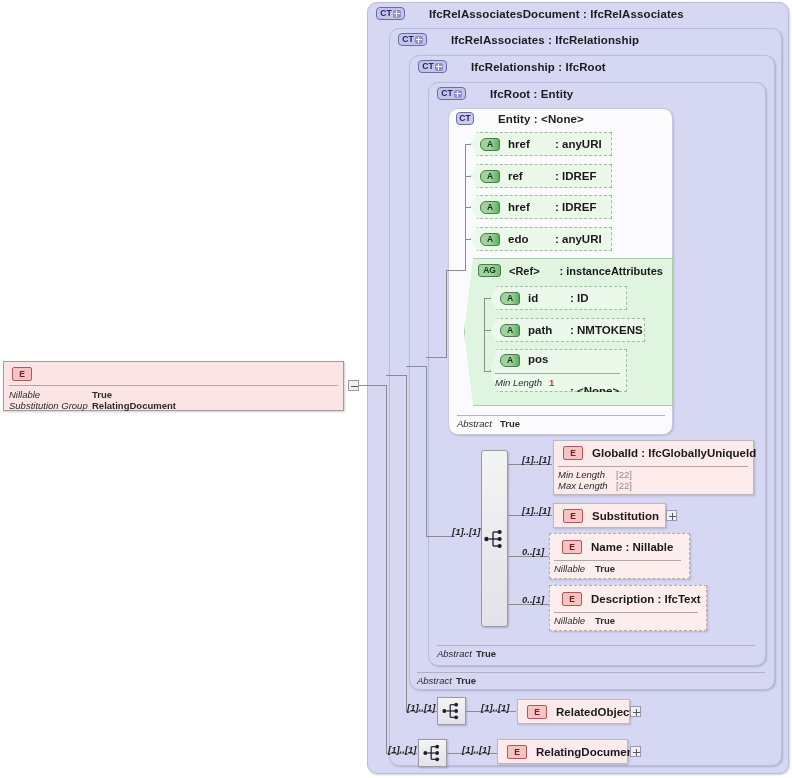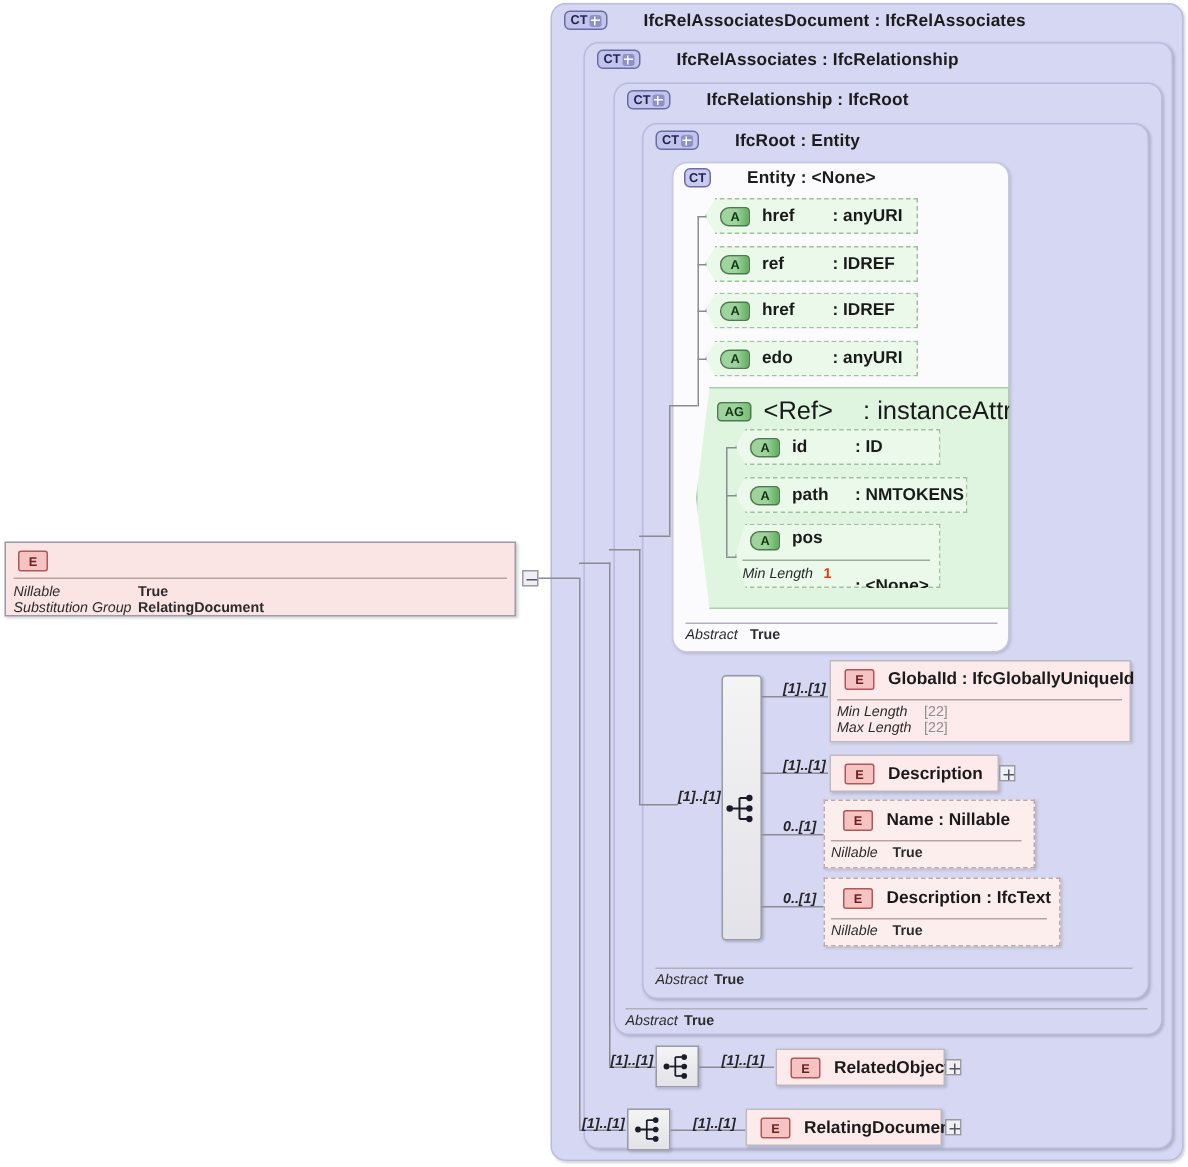--- a/index.html
+++ b/index.html
@@ -86,21 +86,21 @@
     clip-path:polygon(9px 0,100% 0,100% 100%,9px 100%,0 50%);
   }
   .ag-head{position:absolute;left:13px;top:5px;display:flex;align-items:center;white-space:nowrap;}
   .ag-badge{
     width:23px;height:13px;box-sizing:border-box;
     border:1px solid #4d7a4d;border-radius:3px;
     background:linear-gradient(to right,#9ed39e 55%,#74bd74 100%);
     color:#123512;font-size:8.5px;font-weight:bold;
     display:flex;align-items:center;justify-content:center;line-height:1;
   }
-  .ag-title{font-size:17px;font-weight:normal;margin-left:8px;}
+  .ag-title{font-size:11px;font-weight:bold;margin-left:8px;}
 
   
   .el-box{
     position:absolute;box-sizing:border-box;
     background:#fbe4e4;
     border:1px solid #c9a9a9;
     box-shadow:1px 1px 2px rgba(0,0,0,.16);
   }
   .el-box.solid{background:#fdeaea;border:1px solid #b9b9c4;}
   .el-box.dashed{border:1px dashed #c0a8a8;background:#fdeeee;}
@@ -336,21 +336,21 @@
 </div>
 <div class="facet-sep abs" style="left:558px;top:466px;width:190px;"></div>
 <div class="facet-lbl" style="left:558px;top:469px;">Min Length</div>
 <div class="facet-val grey" style="left:616px;top:469px;">[22]</div>
 <div class="facet-lbl" style="left:558px;top:480px;">Max Length</div>
 <div class="facet-val grey" style="left:616px;top:480px;">[22]</div>
 
 <div class="el-box solid" style="left:553px;top:503px;width:113px;height:25px;">
   <div class="el-head">
     <span class="e-badge">E</span>
-    <span class="e-title">Description</span>
+    <span class="e-title">Substitution</span>
   </div>
 </div>
 <div class="exp plus" style="left:666px;top:510px;"></div>
 
 <div class="el-box dashed" style="left:549px;top:533px;width:141px;height:46px;">
   <div class="el-head" style="left:12px;top:6px;">
     <span class="e-badge">E</span>
     <span class="e-title">Name      : Nillable</span>
   </div>
 </div>

